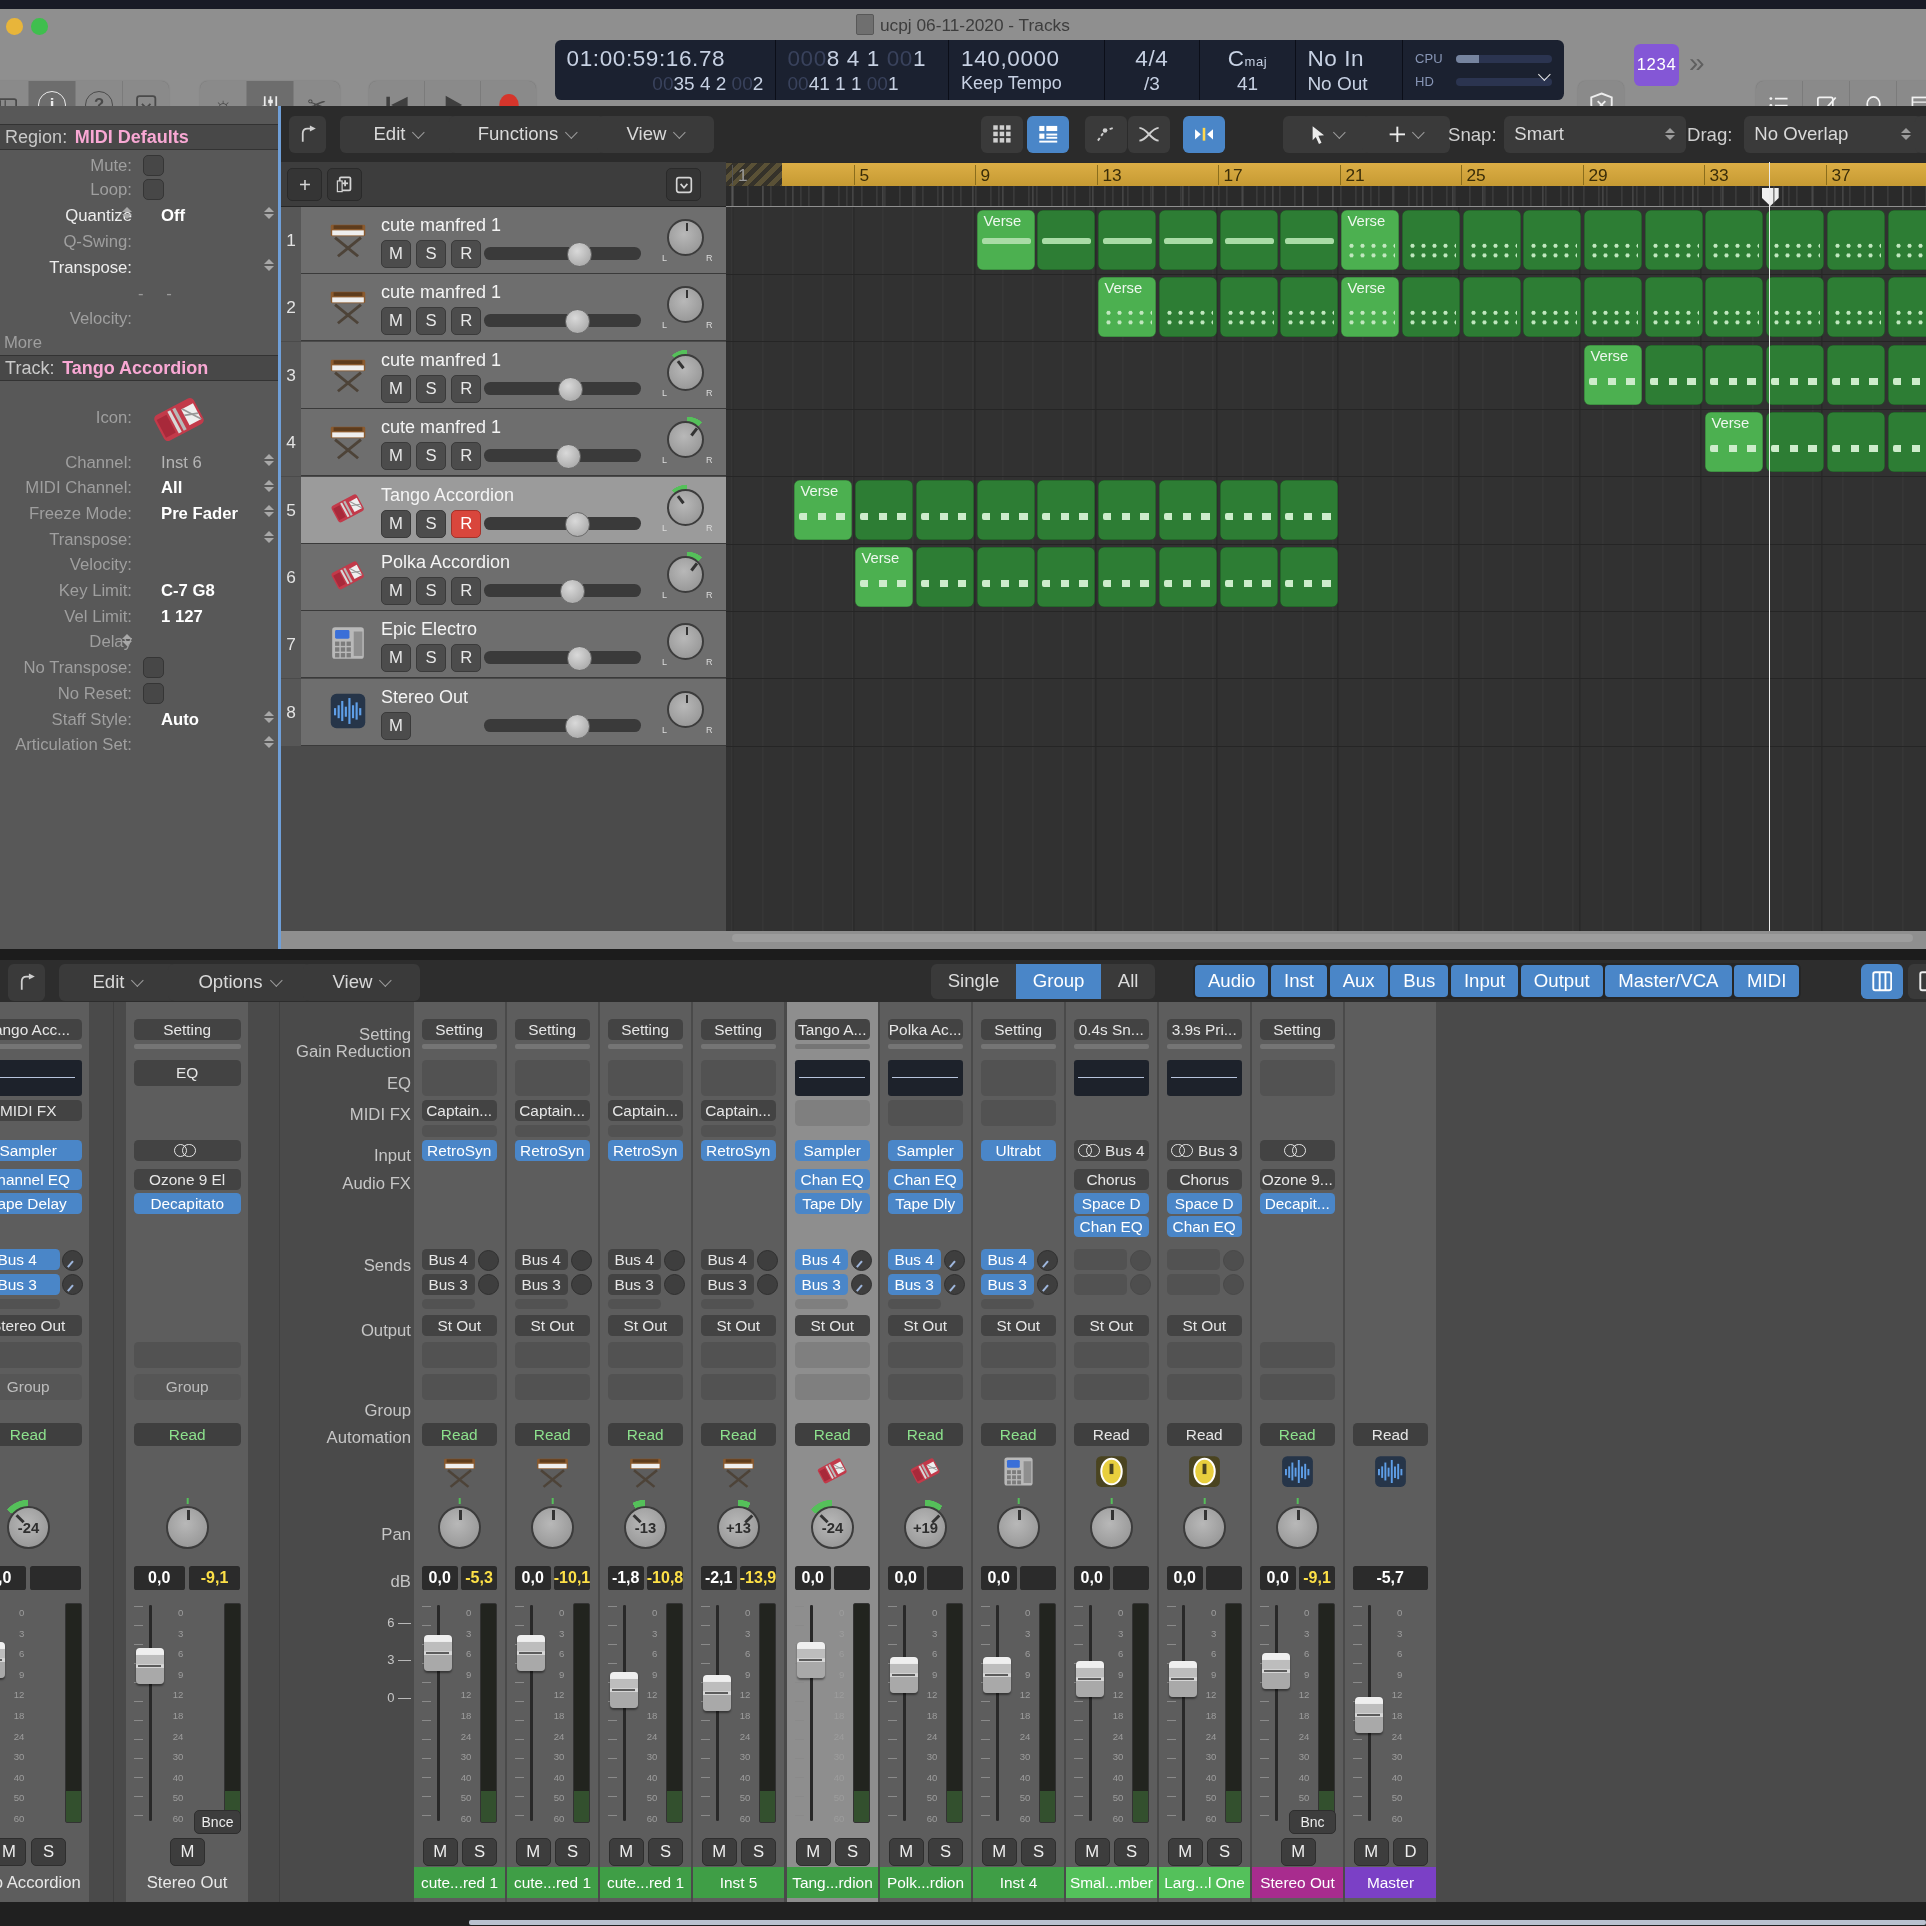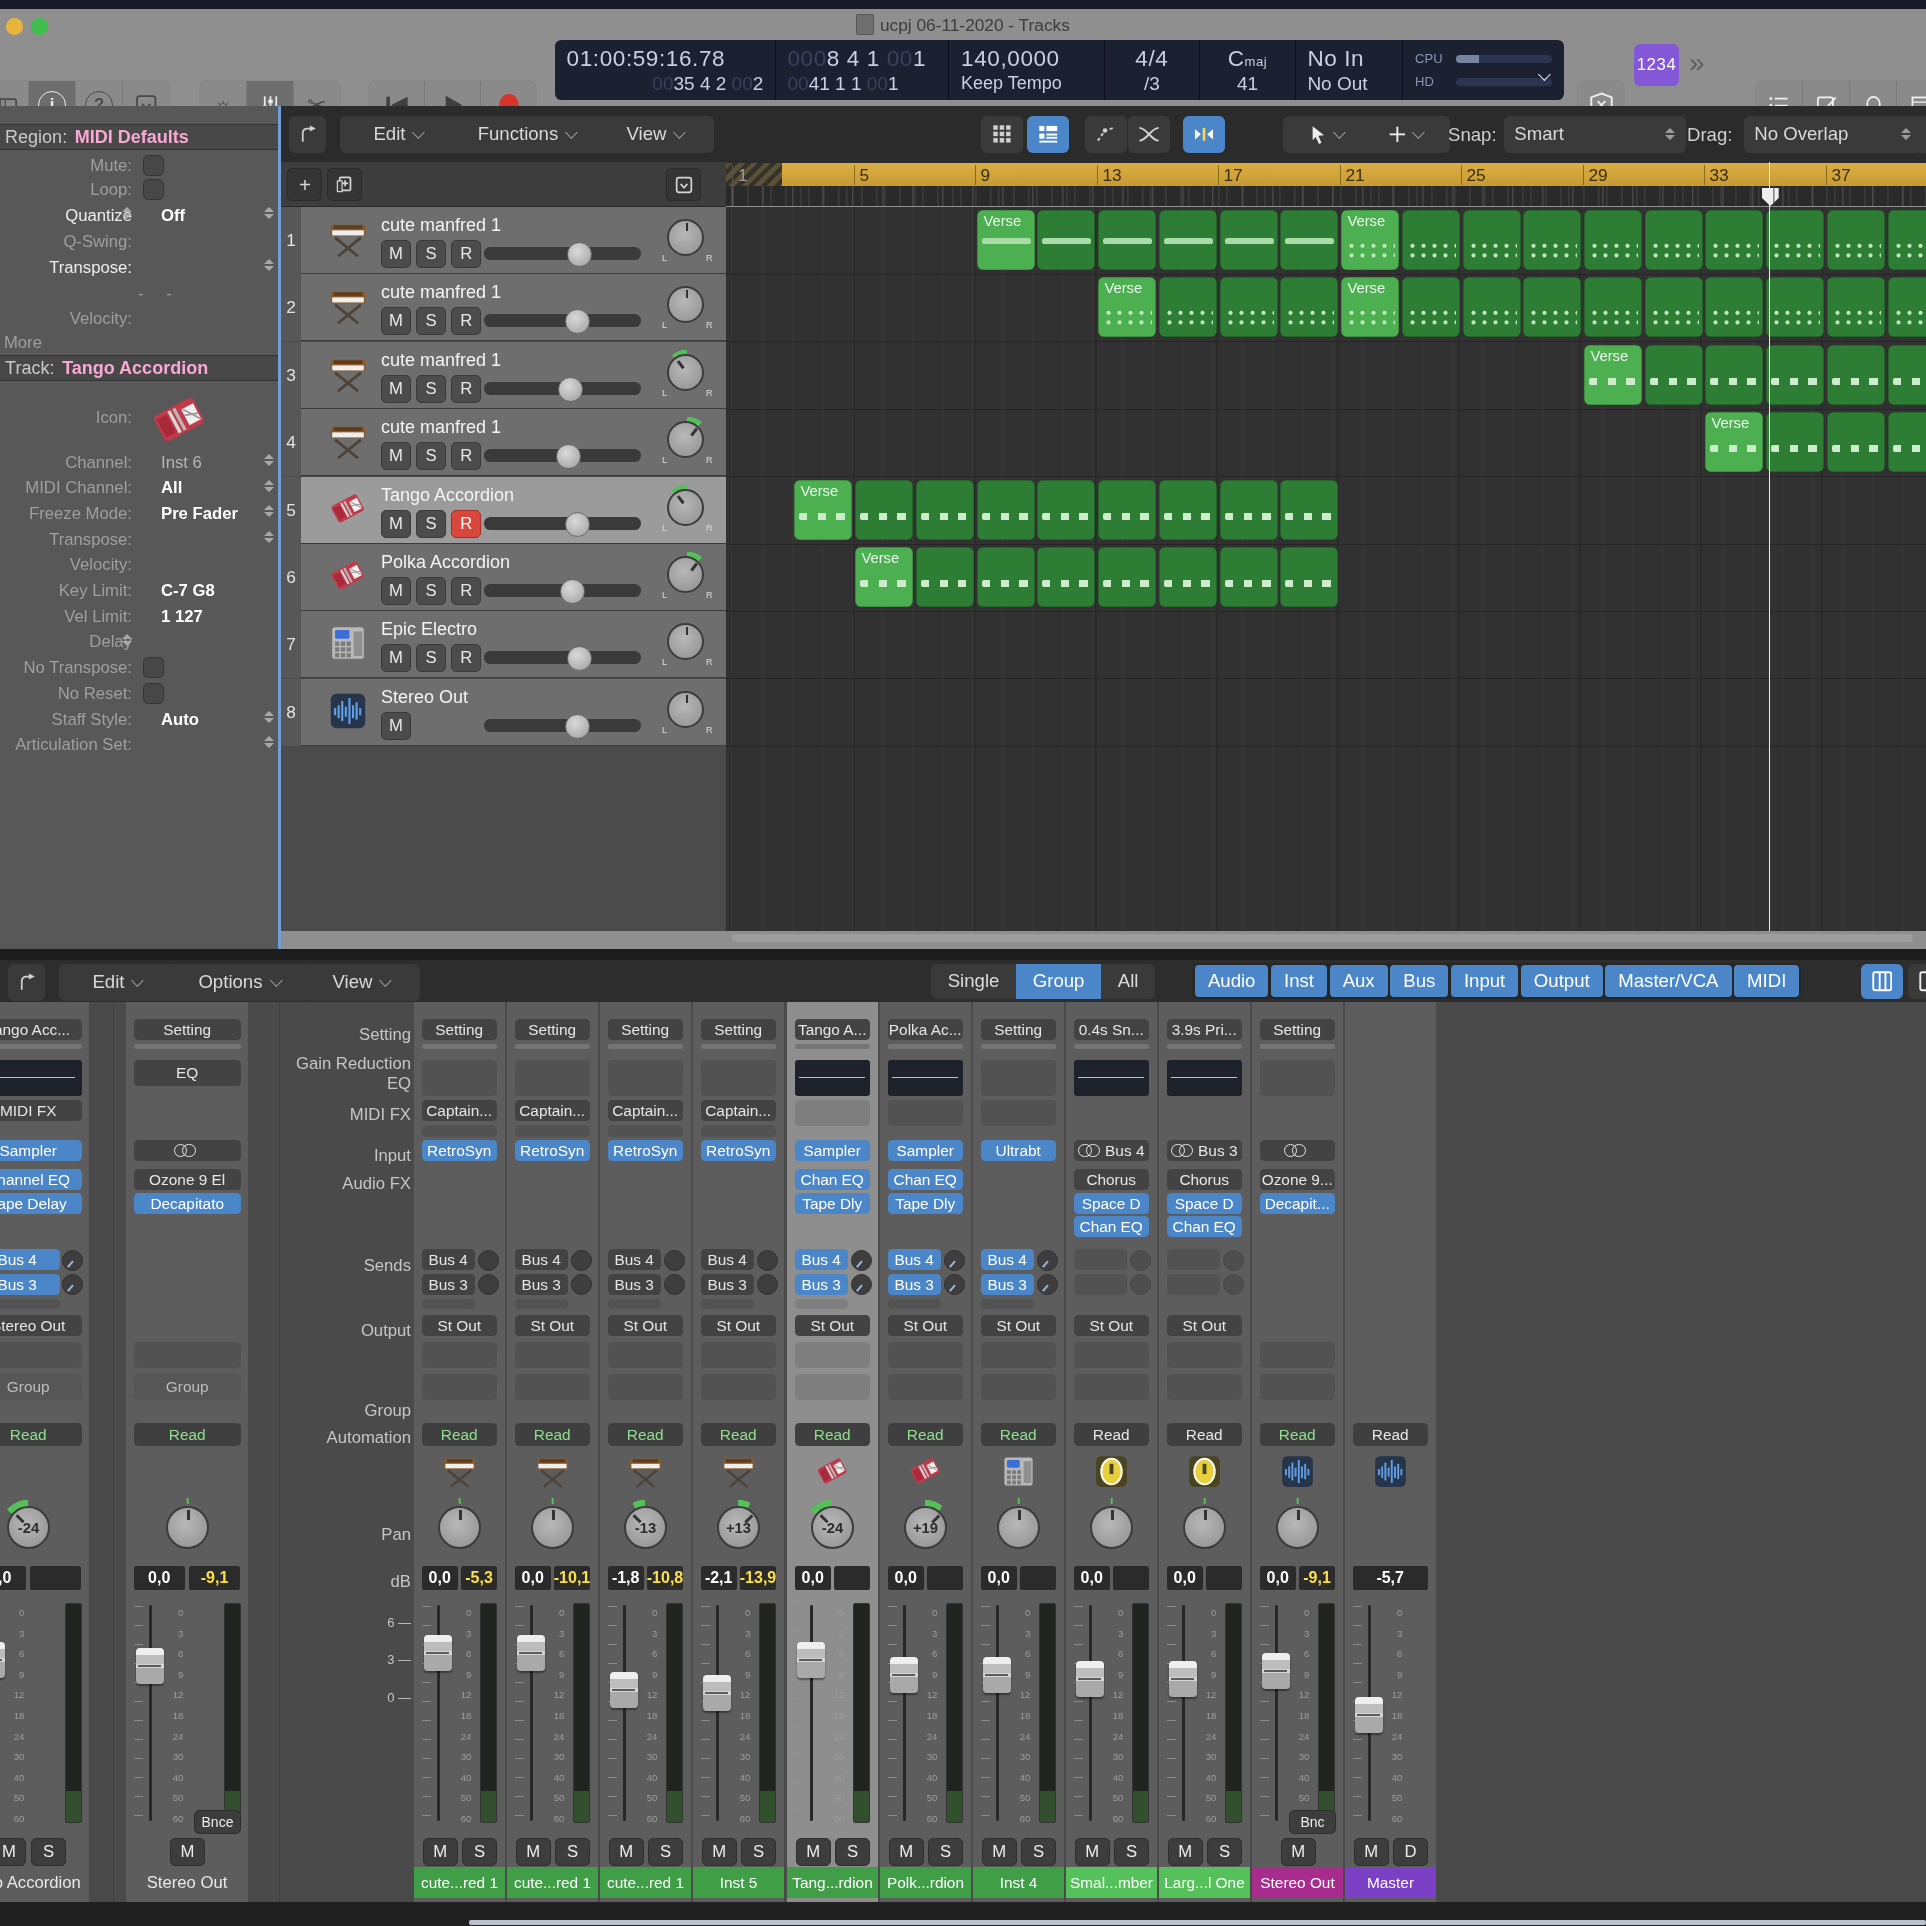--- a/index.html
+++ b/index.html
@@ -1022,21 +1022,21 @@
       </svg>
     </div>
     <div class="abs dbtn itool" style="left: 1908px; top: 3.9px; height: 35px;">
       <svg width="20.5" height="20.5" viewBox="0 0 32 32">
         <rect x="2" y="2" width="28" height="28" rx="3" fill="none" stroke="#ececec" stroke-width="3"></rect>
       </svg>
     </div>
   </div>
 <div id="mixer" class="abs">
     <div class="mlabel" style="top: 22.5px;">Setting</div>
-    <div class="mlabel" style="top: 52px;">Gain Reduction</div>
+    <div class="mlabel" style="top: 40px;">Gain Reduction</div>
     <div class="mlabel" style="top: 72px;">EQ</div>
     <div class="mlabel" style="top: 103px;">MIDI FX</div>
     <div class="mlabel" style="top: 144px;">Input</div>
     <div class="mlabel" style="top: 172px;">Audio FX</div>
     <div class="mlabel" style="top: 254px;">Sends</div>
     <div class="mlabel" style="top: 319px;">Output</div>
     <div class="mlabel" style="top: 399px;">Group</div>
     <div class="mlabel" style="top: 426px;">Automation</div>
     <div class="mlabel" style="top: 523px;">Pan</div>
     <div class="mlabel" style="top: 570px;">dB</div>

